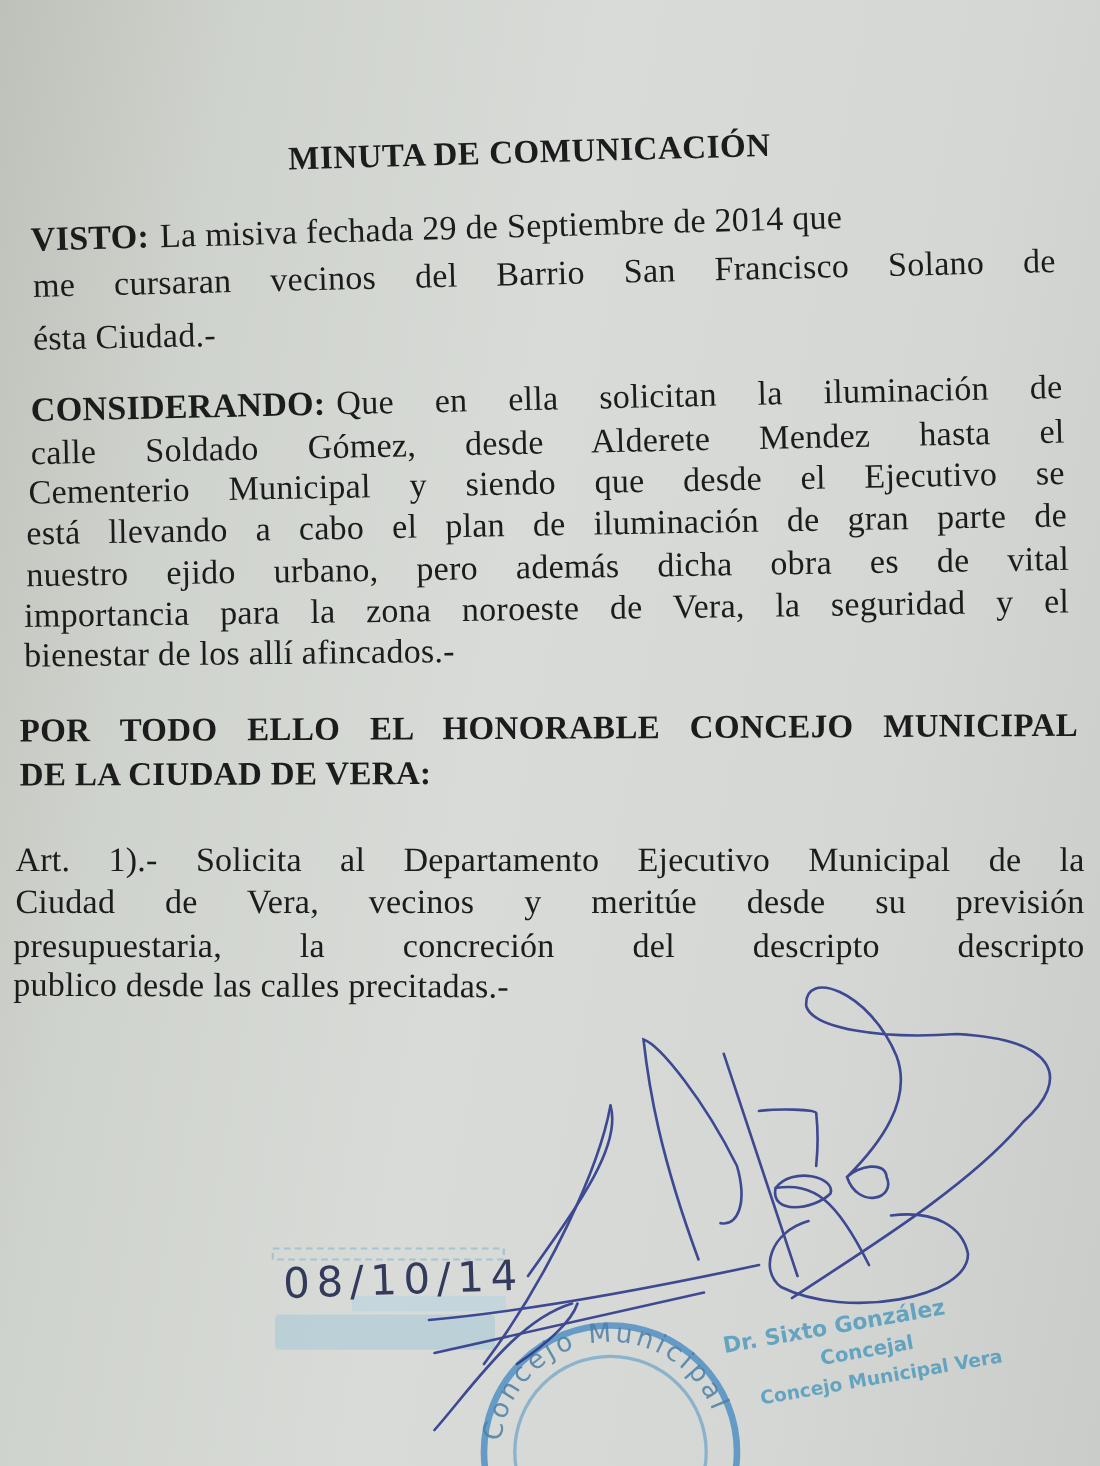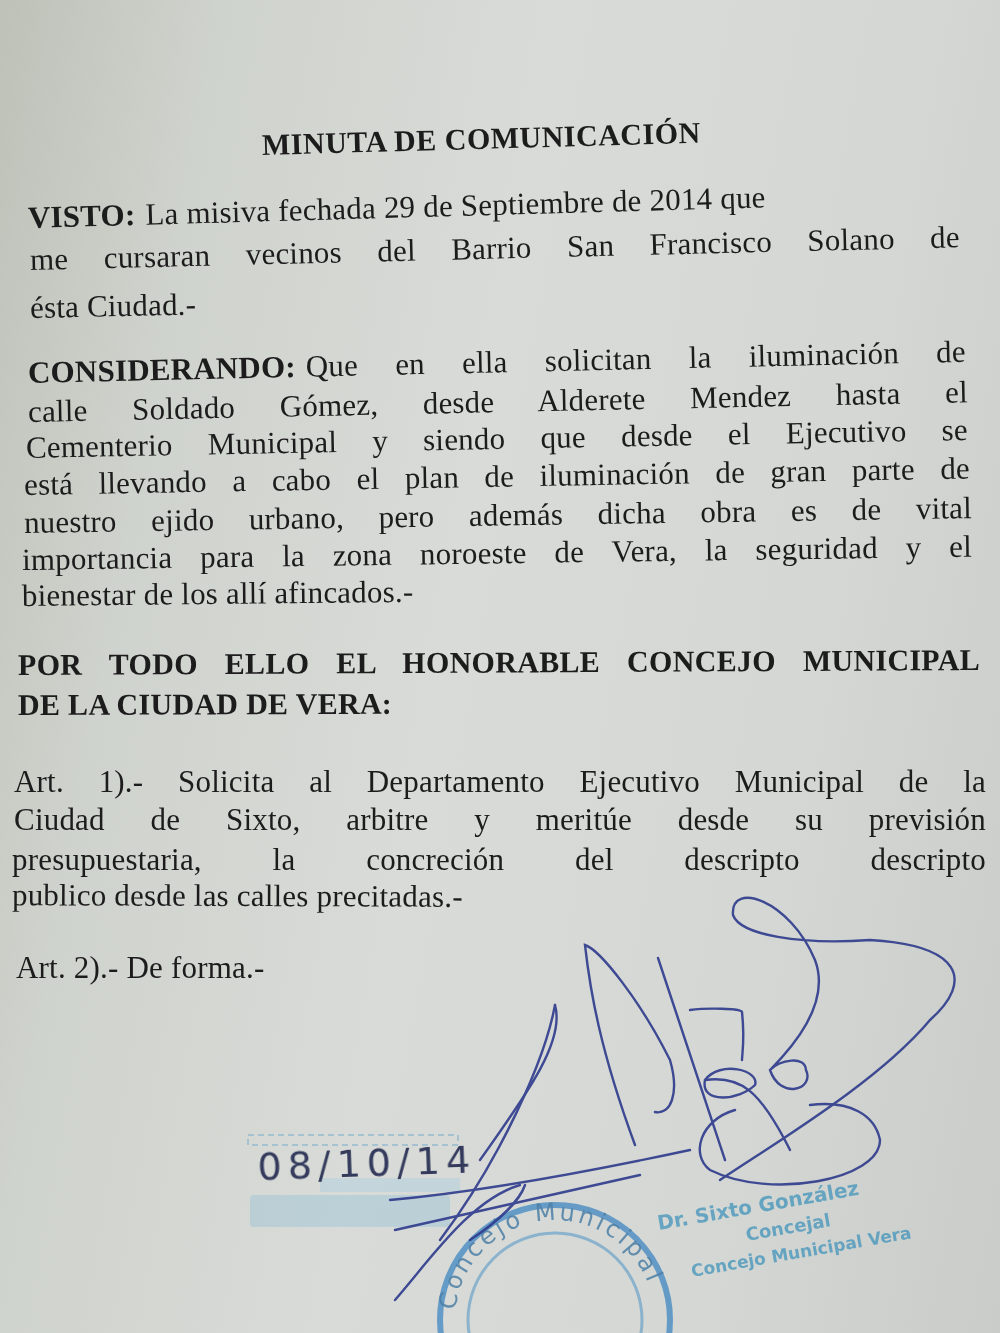--- a/index.html
+++ b/index.html
@@ -46,25 +46,24 @@
     <div class="line" style="left:22px; top:578px; transform: rotate(-0.6deg); transform-origin:left center;">bienestar de los allí afincados.-</div>
   </div>
 
   <div>
     <div class="line hd" style="left:18px; top:648px; width:962px; text-align:justify; text-align-last:justify; transform: rotate(-0.3deg); transform-origin:left center;">POR TODO ELLO EL HONORABLE CONCEJO MUNICIPAL</div>
     <div class="line hd" style="left:18px; top:688px; transform: rotate(-0.2deg); transform-origin:left center;">DE LA CIUDAD DE VERA:</div>
   </div>
 
   <div>
     <div class="line" style="left:14px; top:764px; width:972px; text-align:justify; text-align-last:justify; font-size:31px;">Art. 1).- Solicita al Departamento Ejecutivo Municipal de la</div>
-    <div class="line" style="left:14px; top:802px; width:972px; text-align:justify; text-align-last:justify; word-spacing:8px;">Ciudad de Sixto, arbitre y meritúe desde su previsión</div>
+    <div class="line" style="left:14px; top:802px; width:972px; text-align:justify; text-align-last:justify; word-spacing:8px;">Ciudad de Vera, vecinos y meritúe desde su previsión</div>
     <div class="line" style="left:12px; top:842px; width:974px; text-align:justify; text-align-last:justify;">presupuestaria, la concreción del descripto descripto</div>
     <div class="line" style="left:12px; top:878px; transform: rotate(0.2deg);">publico desde las calles precitadas.-</div>
   </div>
-  <div class="line" style="left:16px; top:950px;">Art. 2).- De forma.-</div>
 
   <svg class="overlay" width="1000" height="1333" viewBox="0 0 1000 1333">
 
     <g opacity="0.55">
       <rect x="248" y="1135" width="210" height="10" fill="none" stroke="#7fb0cc" stroke-width="2" stroke-dasharray="6 4"></rect>
       <rect x="250" y="1195" width="200" height="32" rx="4" fill="#8fbfd9" opacity="0.7"></rect>
       <rect x="320" y="1178" width="140" height="14" fill="#a5cde2" opacity="0.7"></rect>
     </g>
 
     <g>

